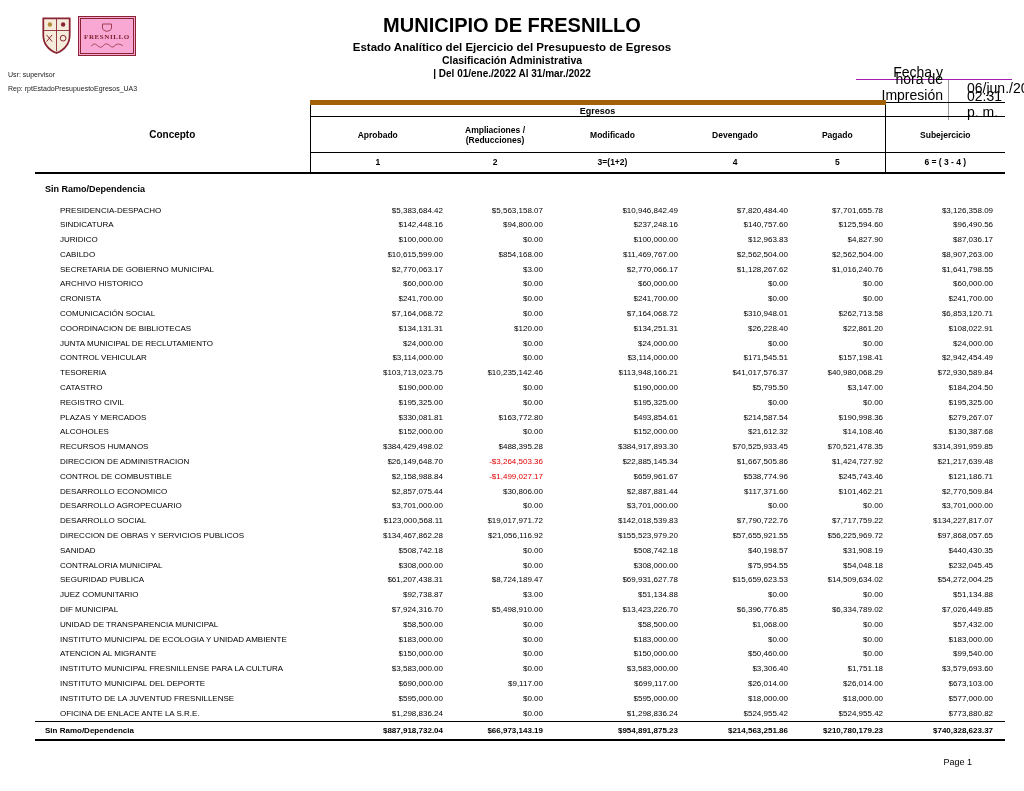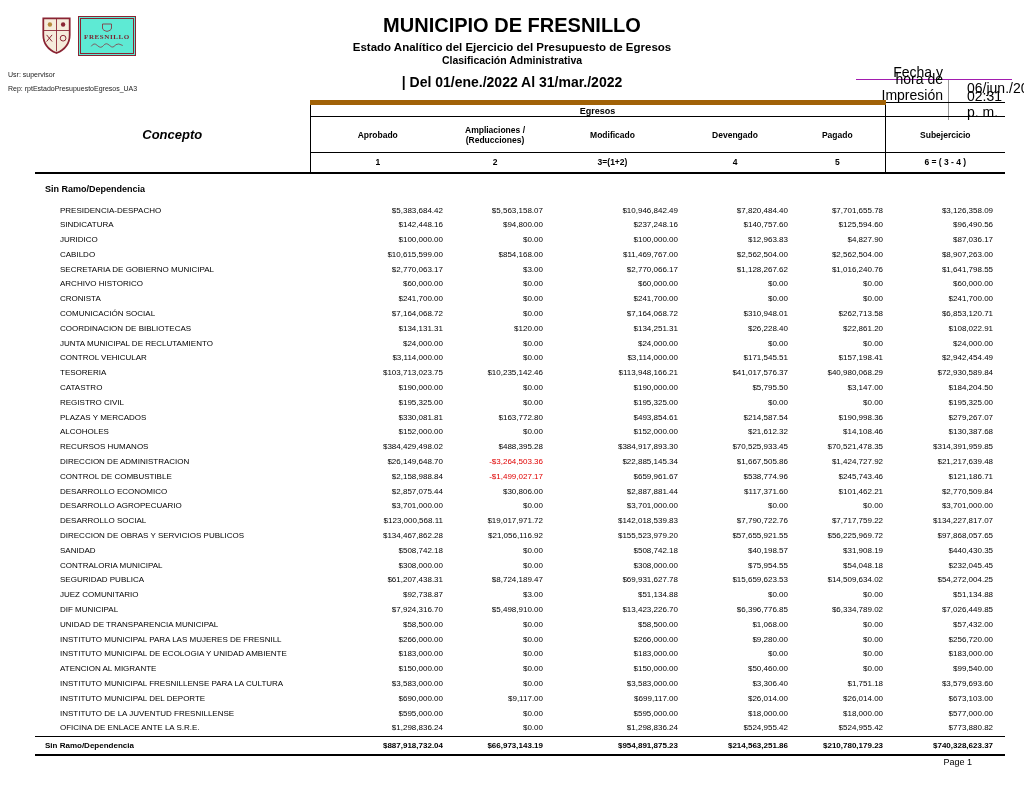--- a/index.html
+++ b/index.html
@@ -10,26 +10,26 @@
     font-family: "Liberation Sans", "DejaVu Sans", sans-serif; color: #000;
     overflow: hidden;
   }
 
   
   .titles { position: absolute; left: 0; right: 0; top: 0; text-align: center; }
   .title-main   { margin-top: 14px; font-size: 20px; font-weight: bold; }
   .title-state  { font-size: 12px; font-weight: bold; margin-top: 1px; }
   .title-report { font-size: 11.5px; font-weight: bold; margin-top: 4px; }
   .title-class  { font-size: 10.5px; font-weight: bold; margin-top: 1px; }
-  .title-period { font-size: 14px; font-weight: bold; margin-top: 8px; }
+  .title-period { font-size: 10px; font-weight: bold; margin-top: 2px; }
 
   
   .logos { position: absolute; left: 40px; top: 16px; display: flex; gap: 5px; align-items: flex-start; }
   .logo-crest { width: 33px; height: 40px; }
-  .logo-badge { width: 58px; height: 40px; border: 1px solid #8a2433; padding: 1px; background: #5eead4; }
+  .logo-badge { width: 58px; height: 40px; border: 1px solid #8a2433; padding: 1px; background: #f9a8d4; }
   .logo-badge-inner { width: 100%; height: 100%; border: 1px solid #8a2433; display: flex; flex-direction: column; align-items: center; justify-content: center; gap: 1px; }
   .badge-mini { width: 12px; height: 9px; }
   .badge-text { font-family: "Liberation Serif", serif; font-size: 7px; font-weight: bold; color: #7a1f2b; letter-spacing: 0.6px; }
   .badge-script { width: 40px; height: 7px; }
 
   
   .meta-left { position: absolute; left: 8px; top: 68px; font-size: 7px; color: #222; line-height: 14px; }
   .meta-right { position: absolute; right: 12px; top: 64px; font-size: 14px; }
   .meta-row { display: flex; align-items: center; height: 15px; }
   .meta-row + .meta-row { border-top: 1px solid #a21caf; }
@@ -39,21 +39,21 @@
   
   .report-table { position: absolute; left: 35px; top: 100px; width: 970px; border-collapse: collapse; table-layout: fixed; }
   .report-table th, .report-table td { padding: 0; margin: 0; }
 
   thead th { font-weight: bold; font-size: 8.5px; text-align: center; vertical-align: middle; }
   .egresos-row th { height: 14px; }
   .egresos-cell  { border-top: 5px solid #a16207; border-bottom: 1px solid #000; border-left: 1px solid #000; font-size: 9px; }
   .egresos-spacer{ border-top: 1px solid #000; border-bottom: 1px solid #000; border-left: 1px solid #000; }
 
   .labels-row th { height: 36px; border-bottom: 1px solid #000; }
-  .labels-row .concepto-cell { border-bottom: none; font-size: 13px; font-style: italic; }
+  .labels-row .concepto-cell { border-bottom: none; font-size: 10px; }
   .labels-row .col-border { border-left: 1px solid #000; }
 
   .numbers-row th { height: 20px; border-bottom: 2px solid #000; }
   .numbers-row .col-border { border-left: 1px solid #000; }
 
   tbody td { font-size: 8px; height: 14.8px; line-height: 14.8px; }
   tbody td.name { padding-left: 25px; white-space: nowrap; overflow: hidden; }
   td.num { text-align: right; padding-right: 2px; }
   td.num.col5 { padding-right: 12px; }
   td.num.negative { color: #e00000; }
@@ -411,29 +411,20 @@
         <tr>
           <td class="name">UNIDAD DE TRANSPARENCIA MUNICIPAL</td>
           <td class="num col0">$58,500.00</td>
           <td class="num col1">$0.00</td>
           <td class="num col2">$58,500.00</td>
           <td class="num col3">$1,068.00</td>
           <td class="num col4">$0.00</td>
           <td class="num col5">$57,432.00</td>
         </tr>
         <tr>
-          <td class="name">INSTITUTO MUNICIPAL PARA LAS MUJERES DE FRESNILL</td>
-          <td class="num col0">$266,000.00</td>
-          <td class="num col1">$0.00</td>
-          <td class="num col2">$266,000.00</td>
-          <td class="num col3">$9,280.00</td>
-          <td class="num col4">$0.00</td>
-          <td class="num col5">$256,720.00</td>
-        </tr>
-        <tr>
           <td class="name">INSTITUTO MUNICIPAL DE ECOLOGIA Y UNIDAD AMBIENTE</td>
           <td class="num col0">$183,000.00</td>
           <td class="num col1">$0.00</td>
           <td class="num col2">$183,000.00</td>
           <td class="num col3">$0.00</td>
           <td class="num col4">$0.00</td>
           <td class="num col5">$183,000.00</td>
         </tr>
         <tr>
           <td class="name">ATENCION AL MIGRANTE</td>

